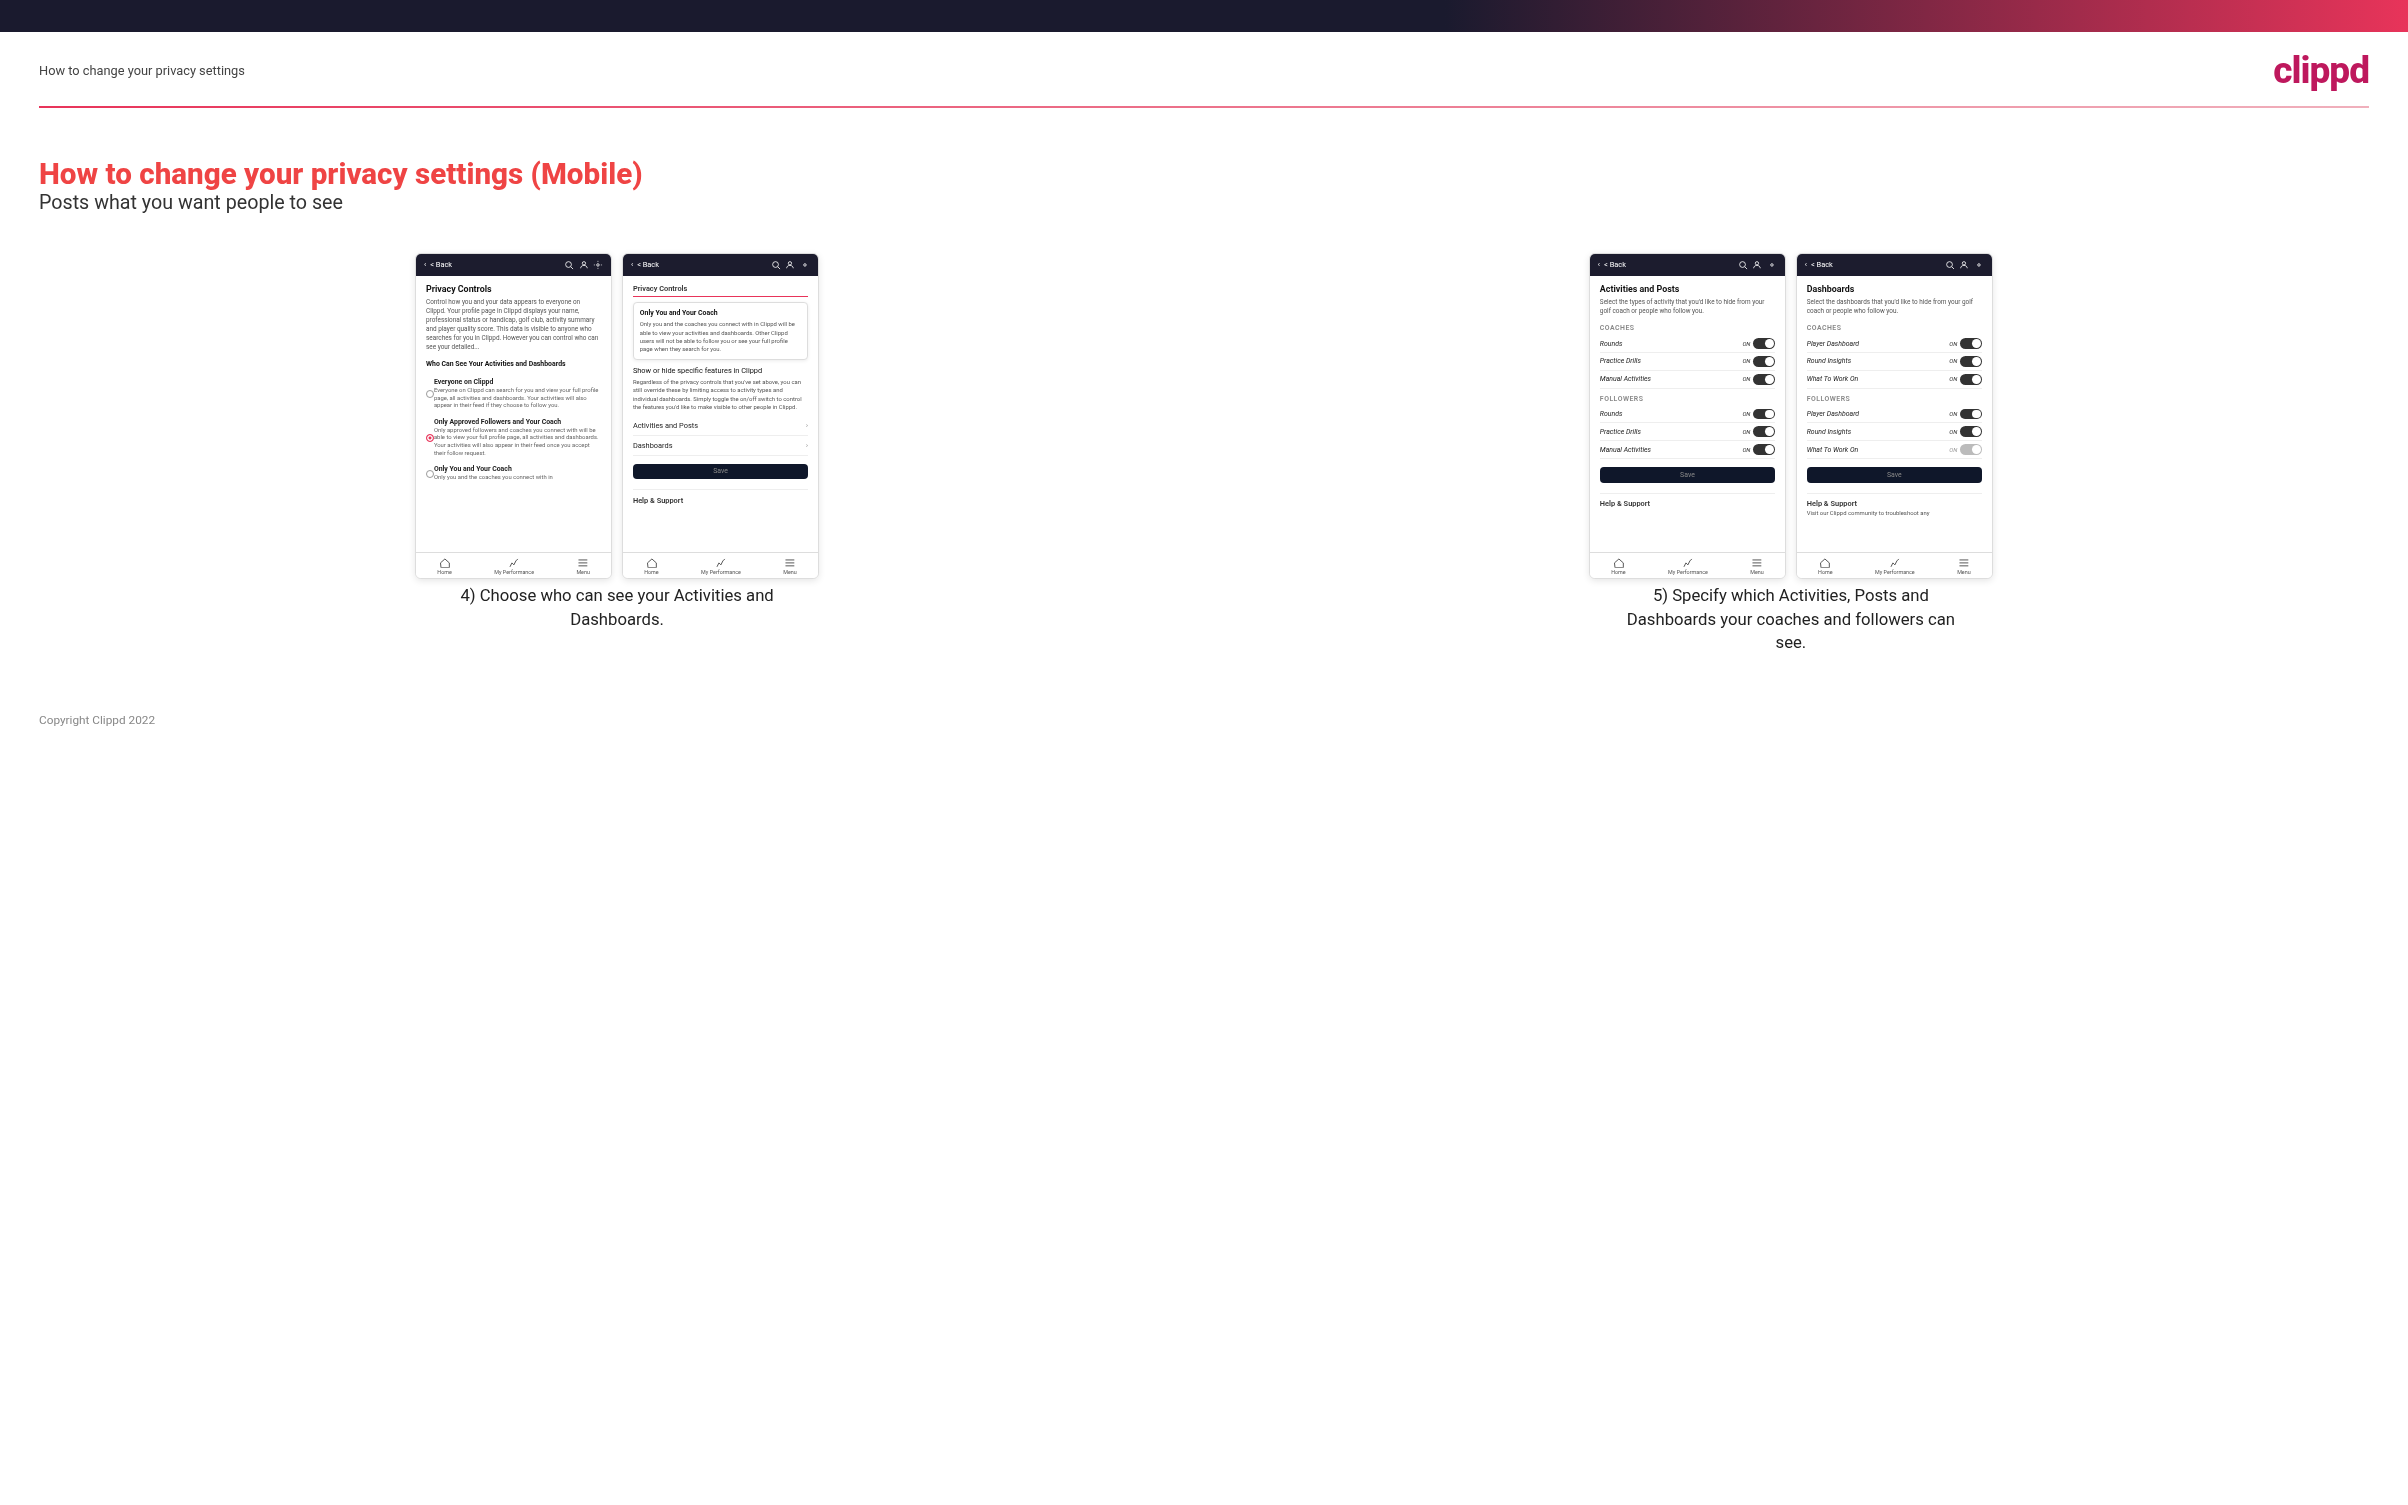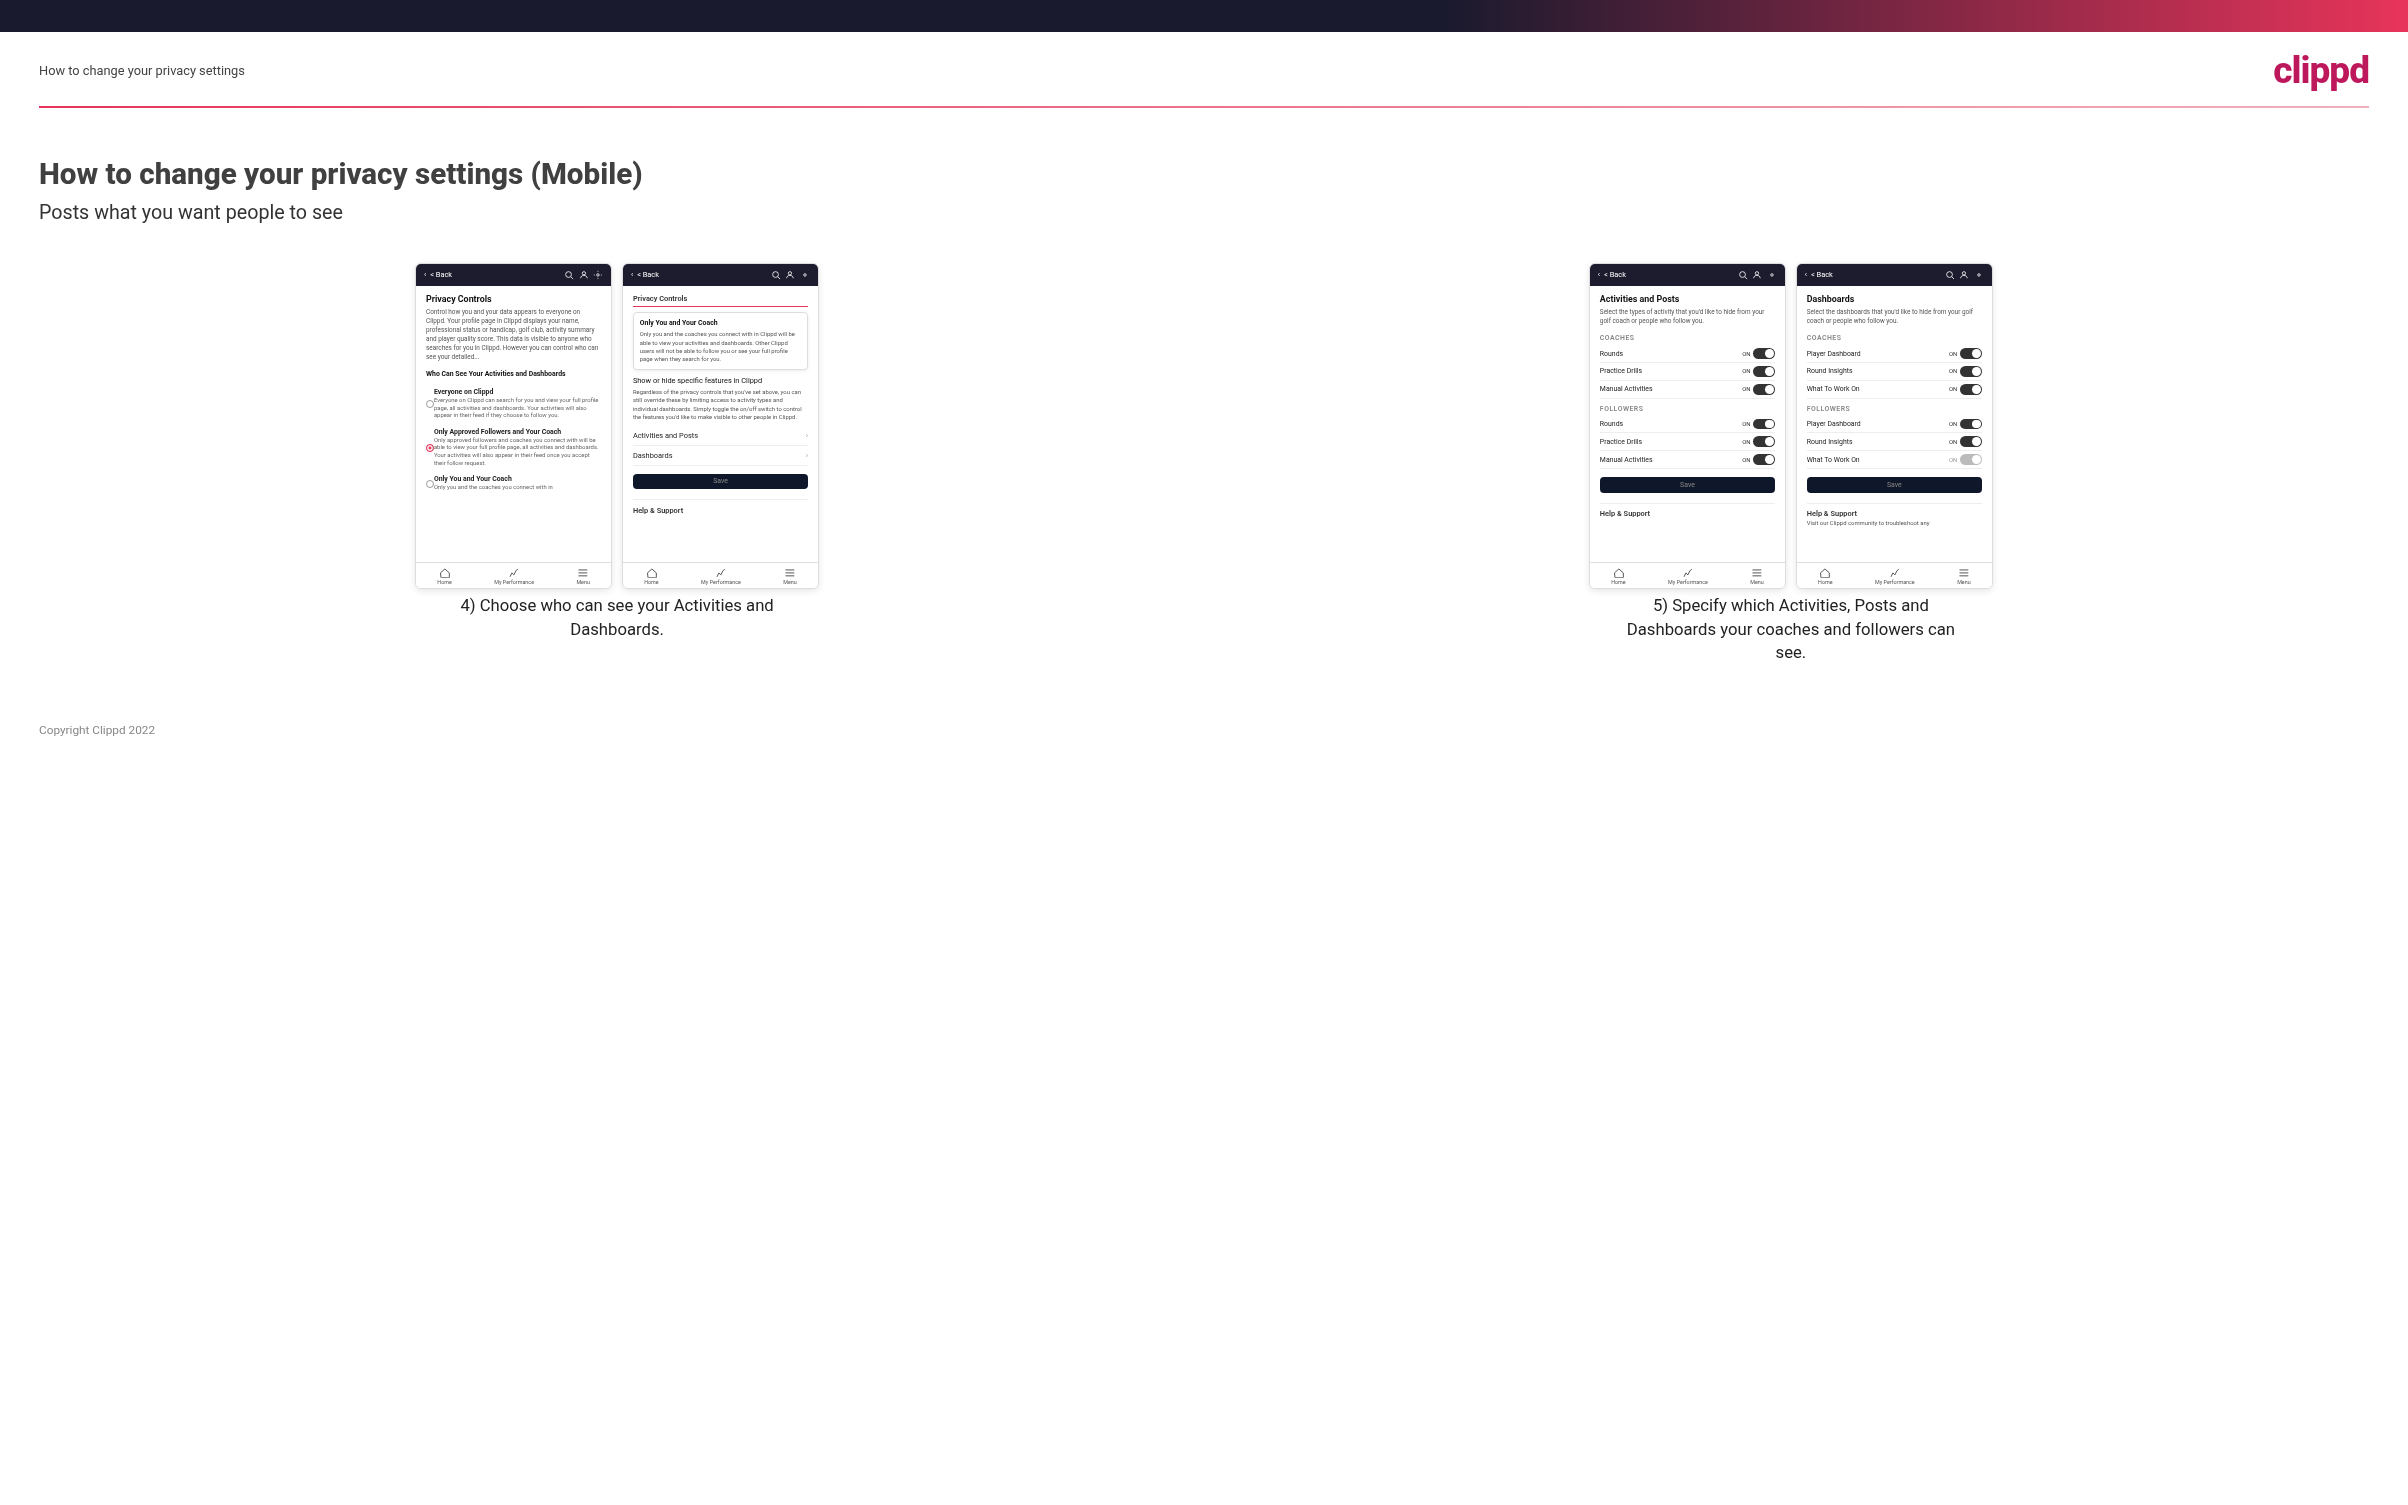--- a/index.html
+++ b/index.html
@@ -41,22 +41,22 @@
     }
 
     
     .main {
       padding: 49px 39px 39px 39px;
     }
 
     .page-title {
       font-size: 29.6px;
       font-weight: 800;
-      color: #404040;
-      margin-bottom: 10px;
+      color: #ef4444;
+      margin-bottom: 0;
     }
     .page-subtitle {
       font-size: 19.7px;
       color: #333;
       margin-bottom: 39px;
     }
 
     
     .screenshots-row {
       display: flex;
@@ -150,20 +150,21 @@
       margin-top: 5.9px;
       margin-bottom: 3px;
     }
 
     .phone-row {
       display: flex;
       align-items: center;
       justify-content: space-between;
       padding: 3px 0;
       border-bottom: 0.5px solid #eee;
+      font-style: italic;
     }
     .phone-row-label {
       font-size: 6.9px;
       color: #222;
     }
 
     
     .toggle {
       width: 21.7px;
       height: 10.8px;

